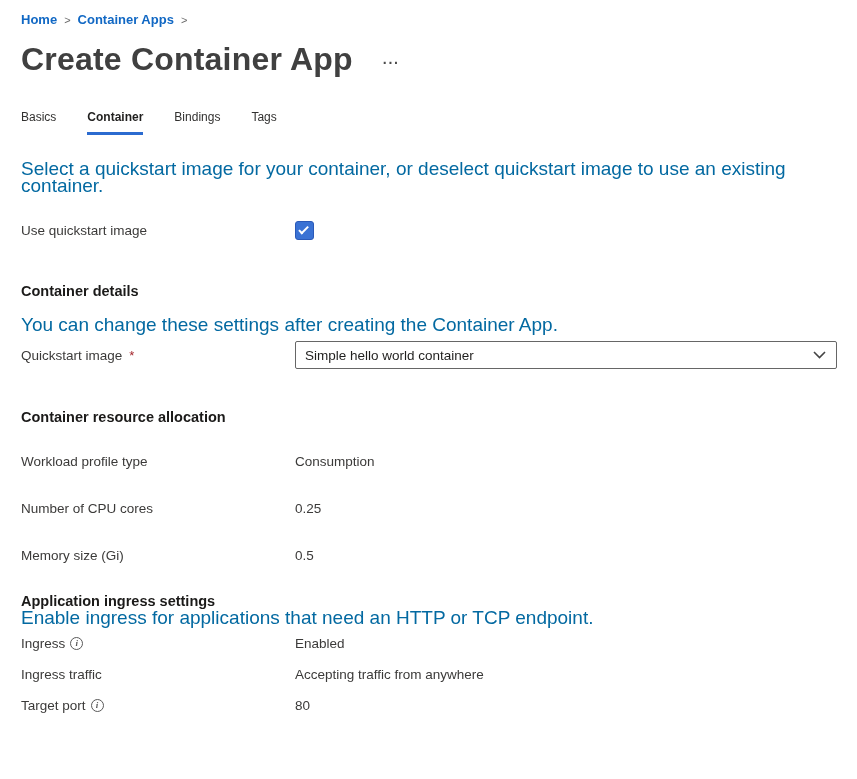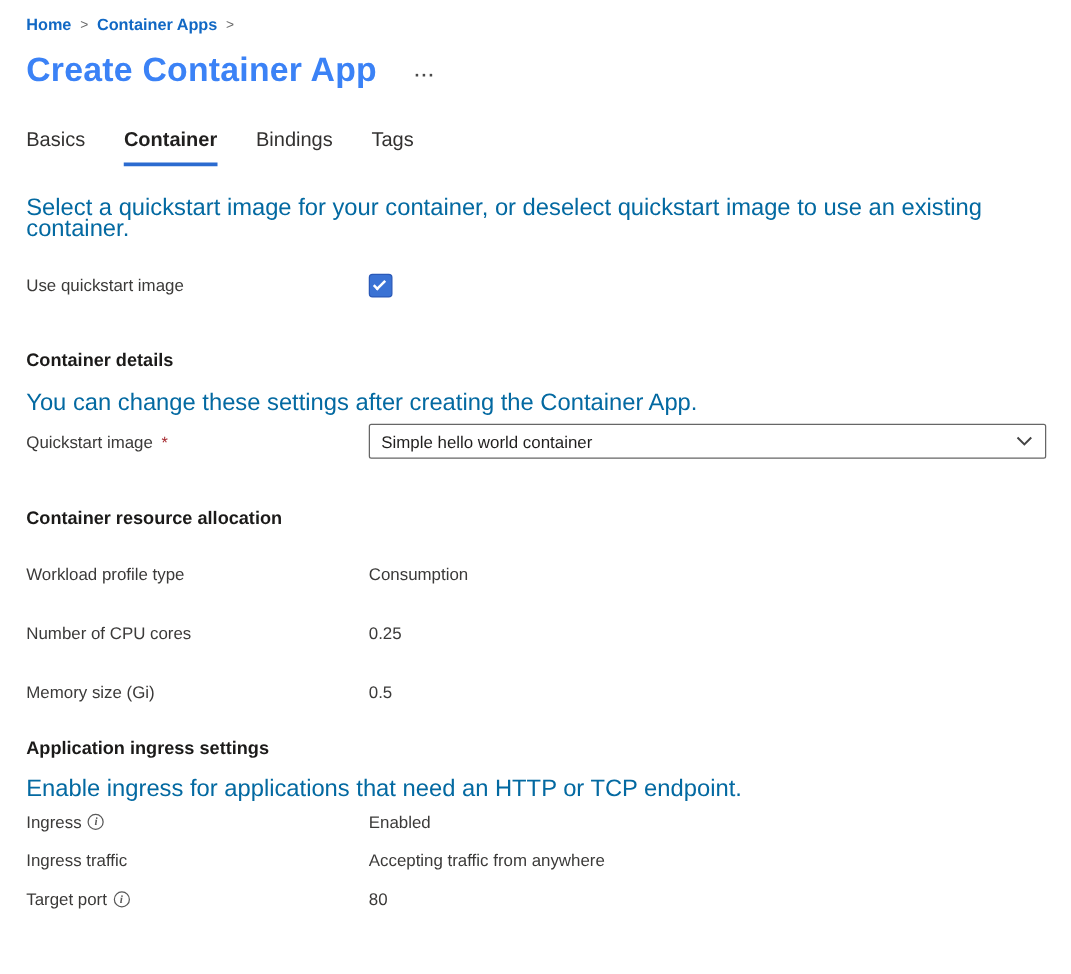--- a/index.html
+++ b/index.html
@@ -12,31 +12,31 @@
   }
   .page { padding: 12px 20px 0 21px; }
 
   
   .breadcrumb { font-size: 13px; line-height: 16px; display: flex; align-items: center; gap: 7px; }
   .breadcrumb a { color: #1168c4; text-decoration: none; font-weight: 600; cursor: pointer; }
   .crumb-sep { color: #6b6b6b; font-size: 11px; }
 
   
   .title-row { margin-top: 13px; display: flex; align-items: center; }
-  .page-title { font-size: 27px; font-weight: 700; color: #3b82f6; letter-spacing: 0.2px; }
+  .page-title { font-size: 32px; font-weight: 700; color: #404040; letter-spacing: 0.2px; }
   .more-btn {
     margin-left: 30px; margin-top: 6px; color: #4a4a4a; font-size: 14px; font-weight: 700;
     letter-spacing: 1px; cursor: pointer; background: none; border: none; line-height: 10px;
     font-family: "Liberation Sans", sans-serif;
   }
 
   
   .tabs { margin-top: 32px; display: flex; align-items: flex-end; }
   .tab {
-    font-size: 16px; color: #323130; margin-right: 31px; padding-bottom: 8px;
+    font-size: 12px; color: #323130; margin-right: 31px; padding-bottom: 8px;
     border-bottom: 3px solid transparent; cursor: pointer; white-space: nowrap;
   }
   .tab.active { font-weight: 700; border-bottom-color: #2b6bd0; color: #201f1e; }
 
   
   .desc { font-size: 19px; color: #0369a1; line-height: 17px; }
   .section-heading { font-size: 14.5px; font-weight: 700; color: #1b1a19; }
 
   
   .field-row { display: flex; align-items: center; }
@@ -74,21 +74,21 @@
   
   .mt-desc1 { margin-top: 25px; }
   .mt-cbrow { margin-top: 27px; }
   .mt-h-details { margin-top: 43px; }
   .mt-note { margin-top: 17px; }
   .mt-qrow { margin-top: 8px; }
   .mt-h-resource { margin-top: 40px; }
   .mt-resrow-first { margin-top: 27px; }
   .res-row { margin-bottom: 29px; min-height: 18px; align-items: center; }
   .mt-h-ingress { margin-top: 15px; }
-  .mt-ingress-desc { margin-top: 16px; }
+  .mt-ingress-desc { }
   .mt-ingrows { margin-top: 10px; }
   .ing-row { height: 31px; align-items: flex-start; }
 </style>
 </head>
 <body>
 
 <div class="page">
 
   <nav class="breadcrumb">
     <a>Home</a>

